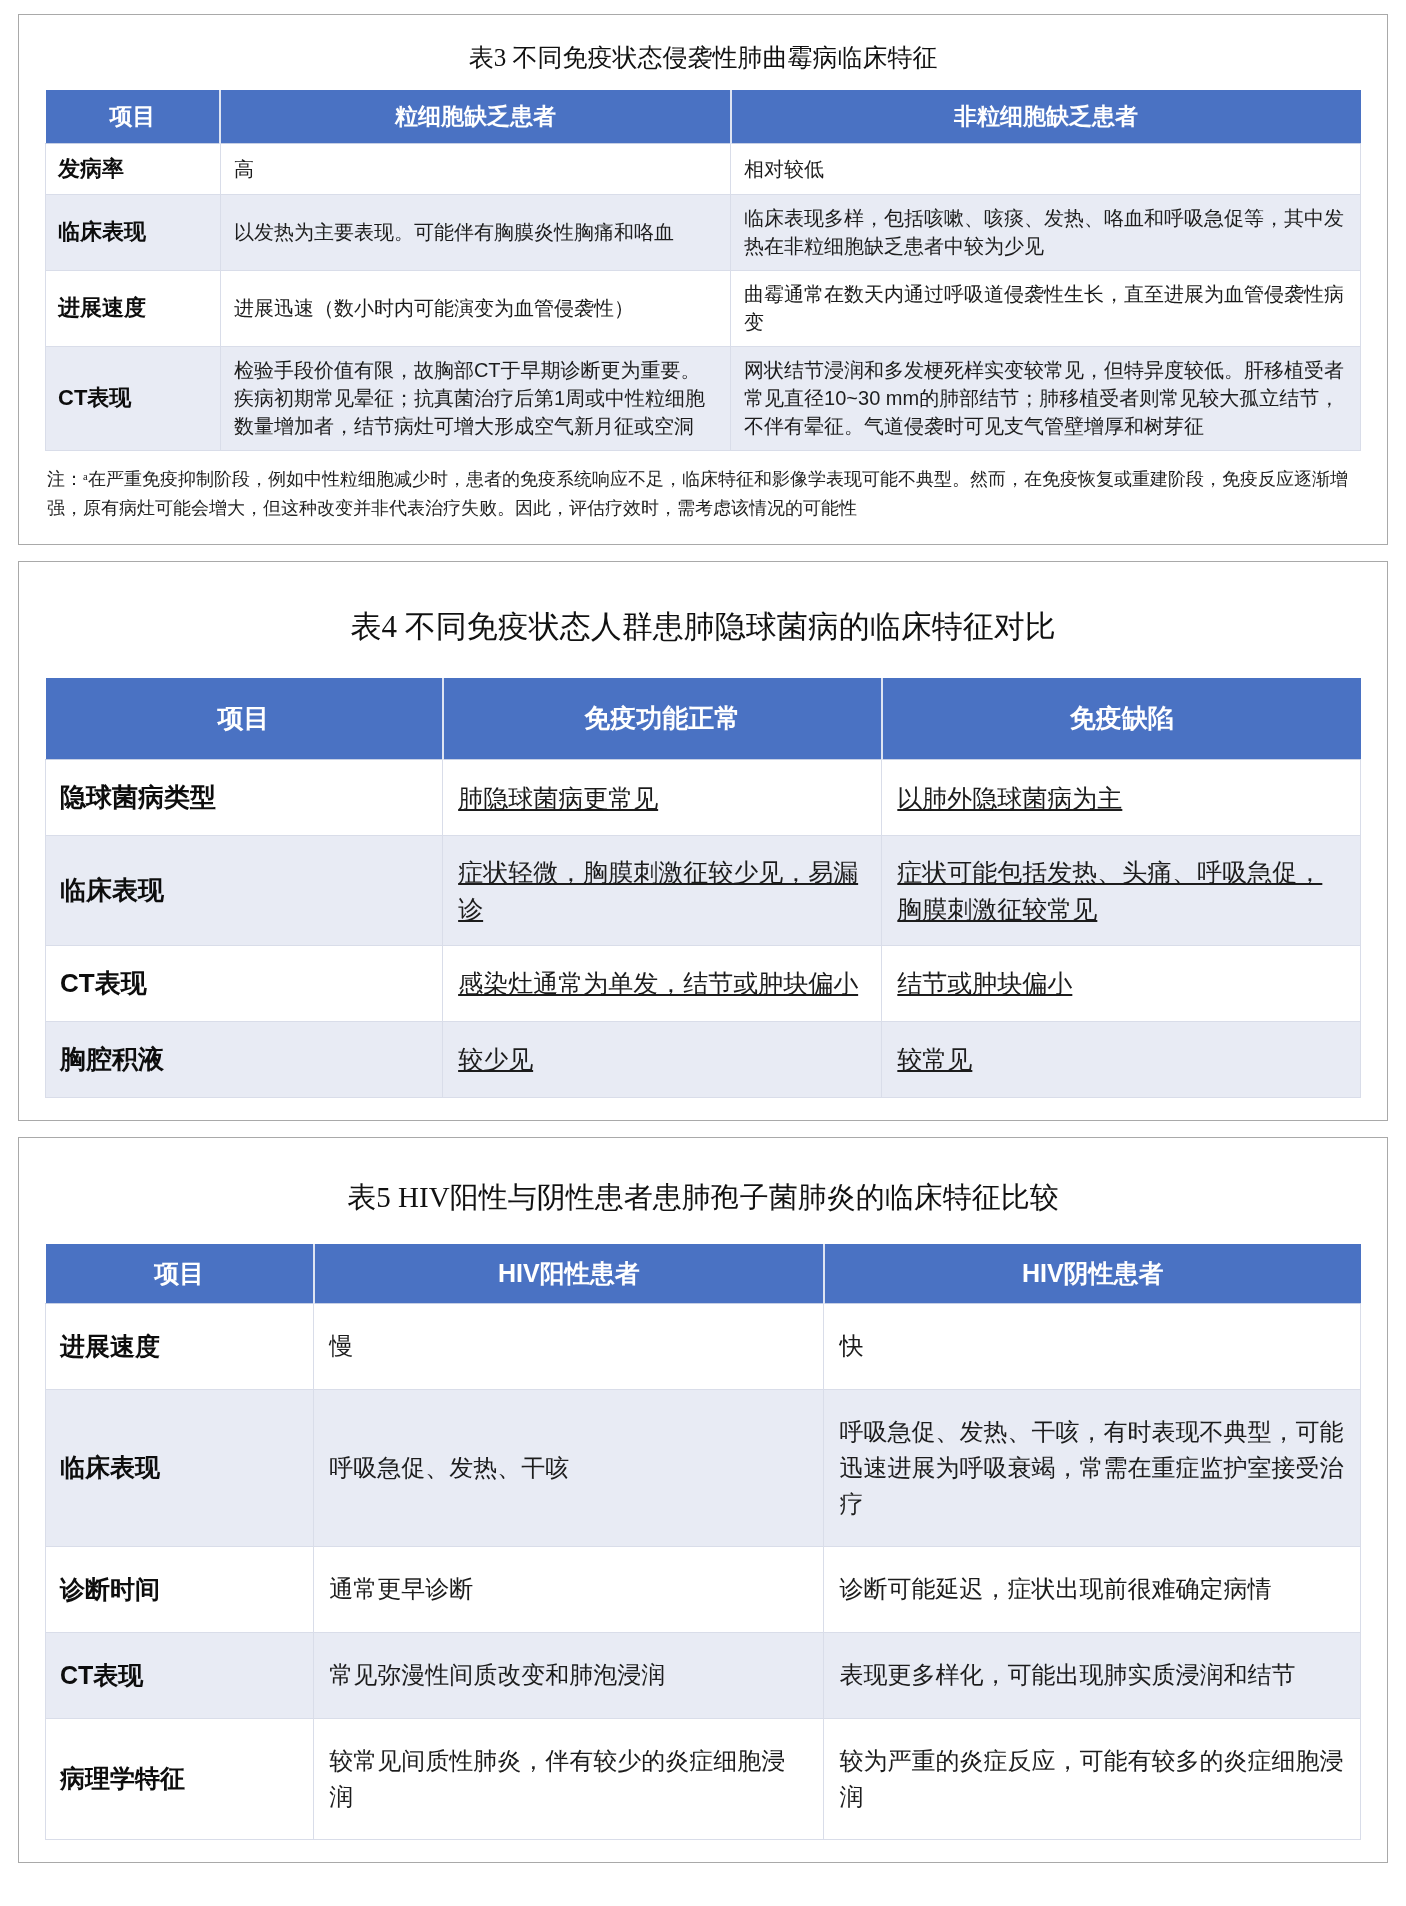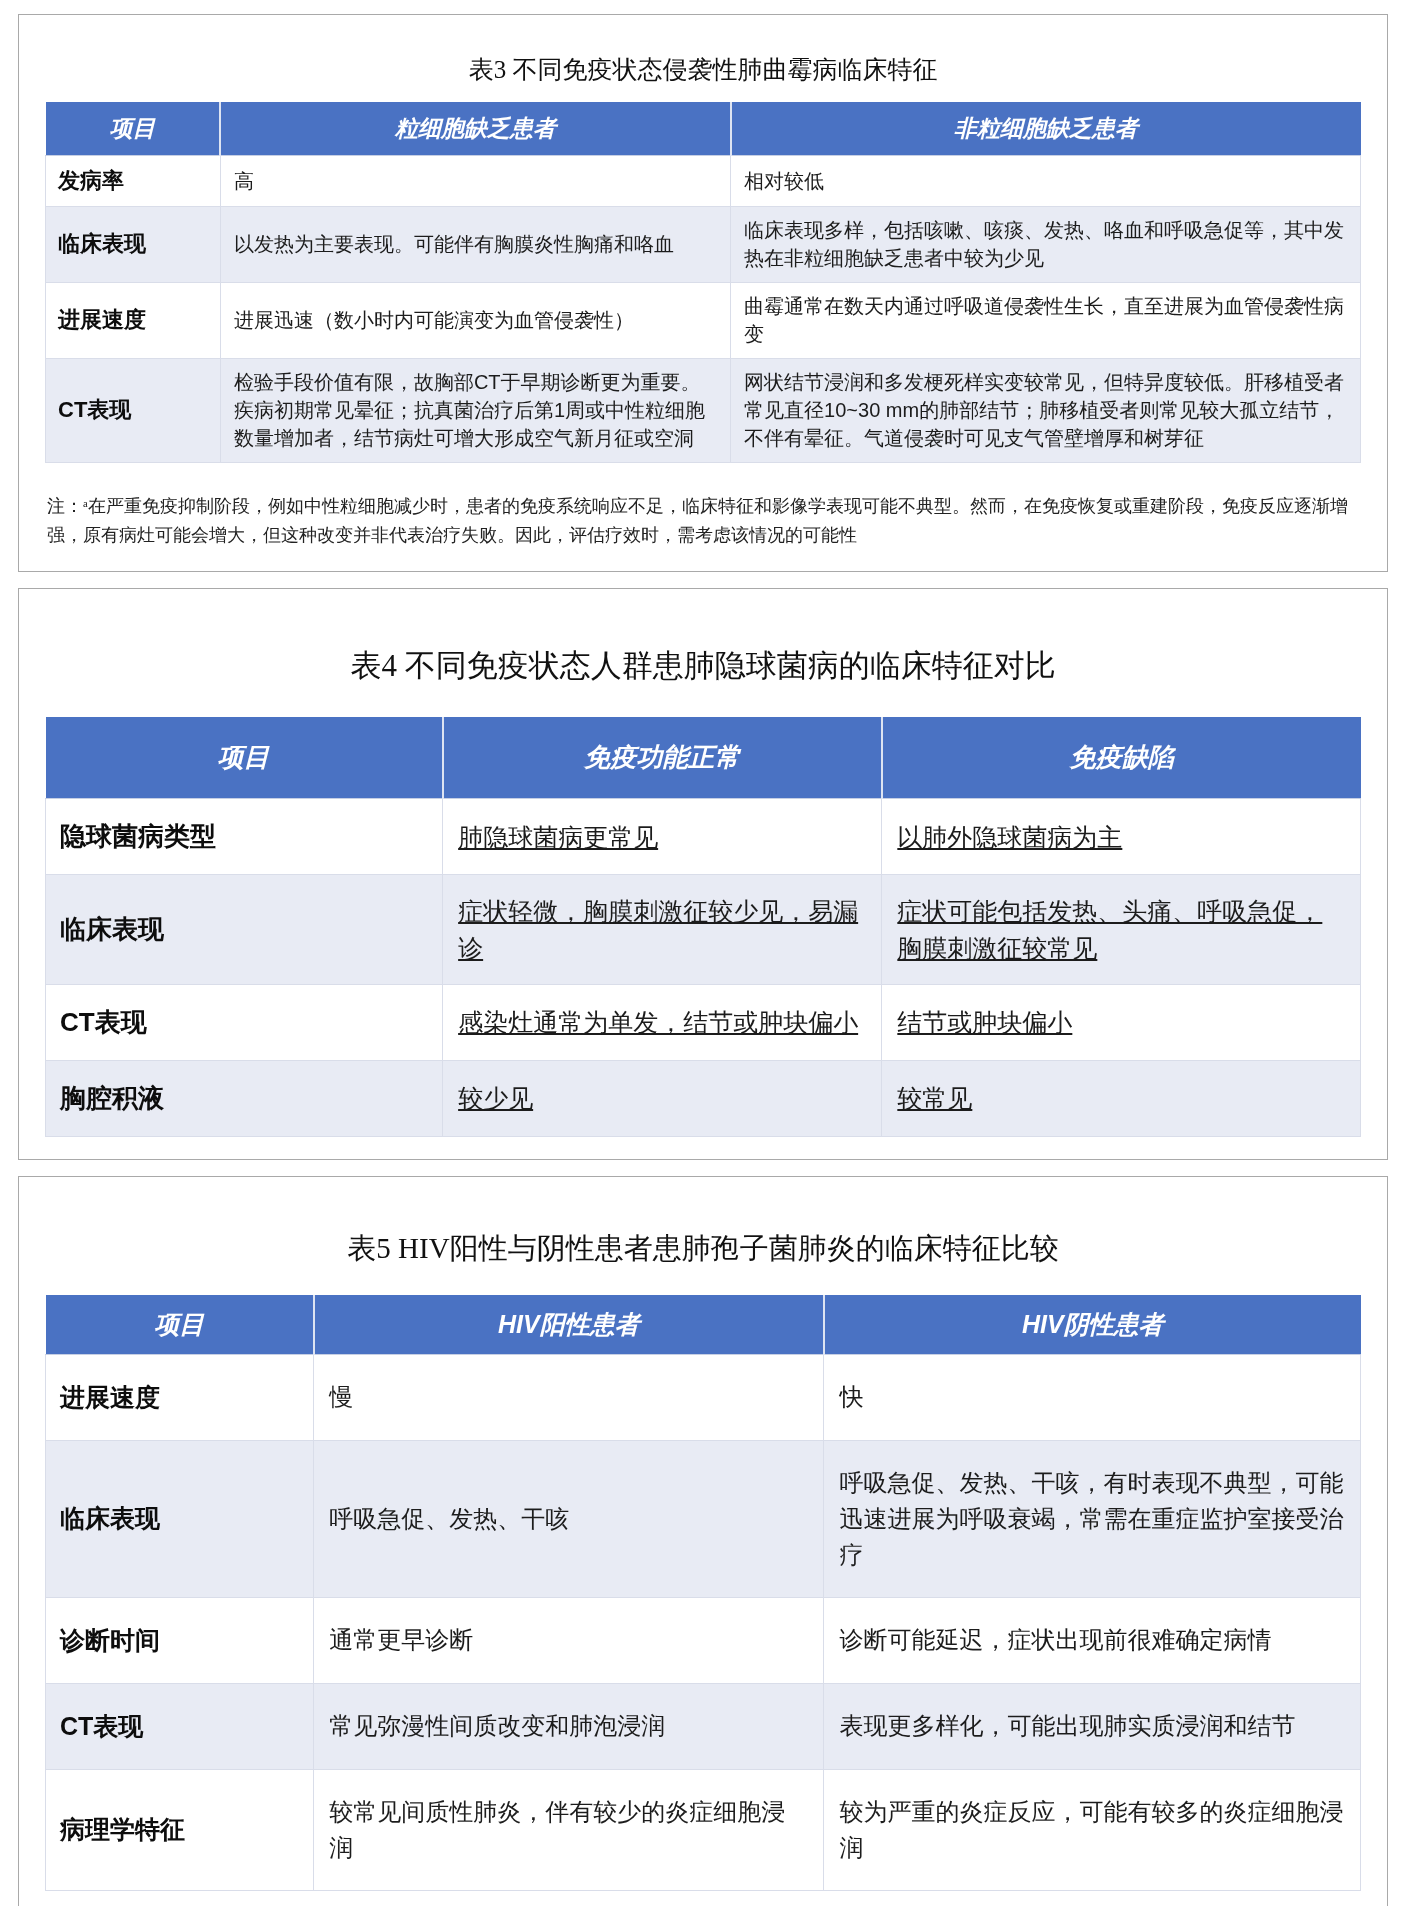--- a/index.html
+++ b/index.html
@@ -8,21 +8,21 @@
     width: 1406px;
     min-height: 1906px;
     padding: 14px 18px;
     font-family: "Liberation Sans", sans-serif;
     color: #1c1c1c;
   }
   .panel {
     background: #ffffff;
     border: 1px solid #a9a9a9;
     margin-bottom: 16px;
-    padding: 30px 26px 22px 26px;
+    padding: 18px 26px 22px 26px;
   }
   .tbl-title {
     text-align: center;
     font-family: "Liberation Serif", serif;
     color: #111111;
   }
   .panel0 .tbl-title { font-size: 25px; margin: 8px 0 16px; }
   .panel1 .tbl-title { font-size: 31px; margin: 26px 0 30px; }
   .panel2 .tbl-title { font-size: 29px; margin: 22px 0 26px; }
 
@@ -37,21 +37,20 @@
     word-break: break-all;
   }
   
   table.tbl thead th {
     background: #4a72c3;
     color: #ffffff;
     font-weight: bold;
     text-align: center;
     border-right: 2px solid #dee4f2;
     border-bottom: 1px solid #c6cfe4;
-    font-style: italic;
   }
   table.tbl thead th:last-child { border-right: none; }
   
   table.tbl tbody th, table.tbl tbody td {
     border-right: 1px solid #d9dde9;
     border-bottom: 1px solid #d9dde9;
     background: #ffffff;
   }
   table.tbl tbody tr:nth-child(even) th,
   table.tbl tbody tr:nth-child(even) td { background: #e8ebf4; }
@@ -75,21 +74,21 @@
   
   .tbl2 col.c0 { width: 20.4%; } .tbl2 col.c1 { width: 38.8%; } .tbl2 col.c2 { width: 40.8%; }
   .tbl2 thead th { font-size: 25px; padding: 13px 8px; }
   .tbl2 tbody th { font-size: 25px; padding: 26px 14px; }
   .tbl2 tbody td { font-size: 24px; padding: 24px 15px; line-height: 1.5; }
 
   .footnote {
     font-family: "Liberation Serif", serif;
     color: #222222;
   }
-  .panel0 .footnote { font-size: 18px; line-height: 1.6; margin-top: 29px; padding: 0 2px; }
+  .panel0 .footnote { font-size: 18px; line-height: 1.6; margin-top: 14px; padding: 0 2px; }
 </style>
 </head>
 <body>
 
 <div class="panel panel0">
   <div class="tbl-title">表3  不同免疫状态侵袭性肺曲霉病临床特征</div>
   <table class="tbl tbl0">
       <colgroup>
         <col class="c0">
         <col class="c1">

